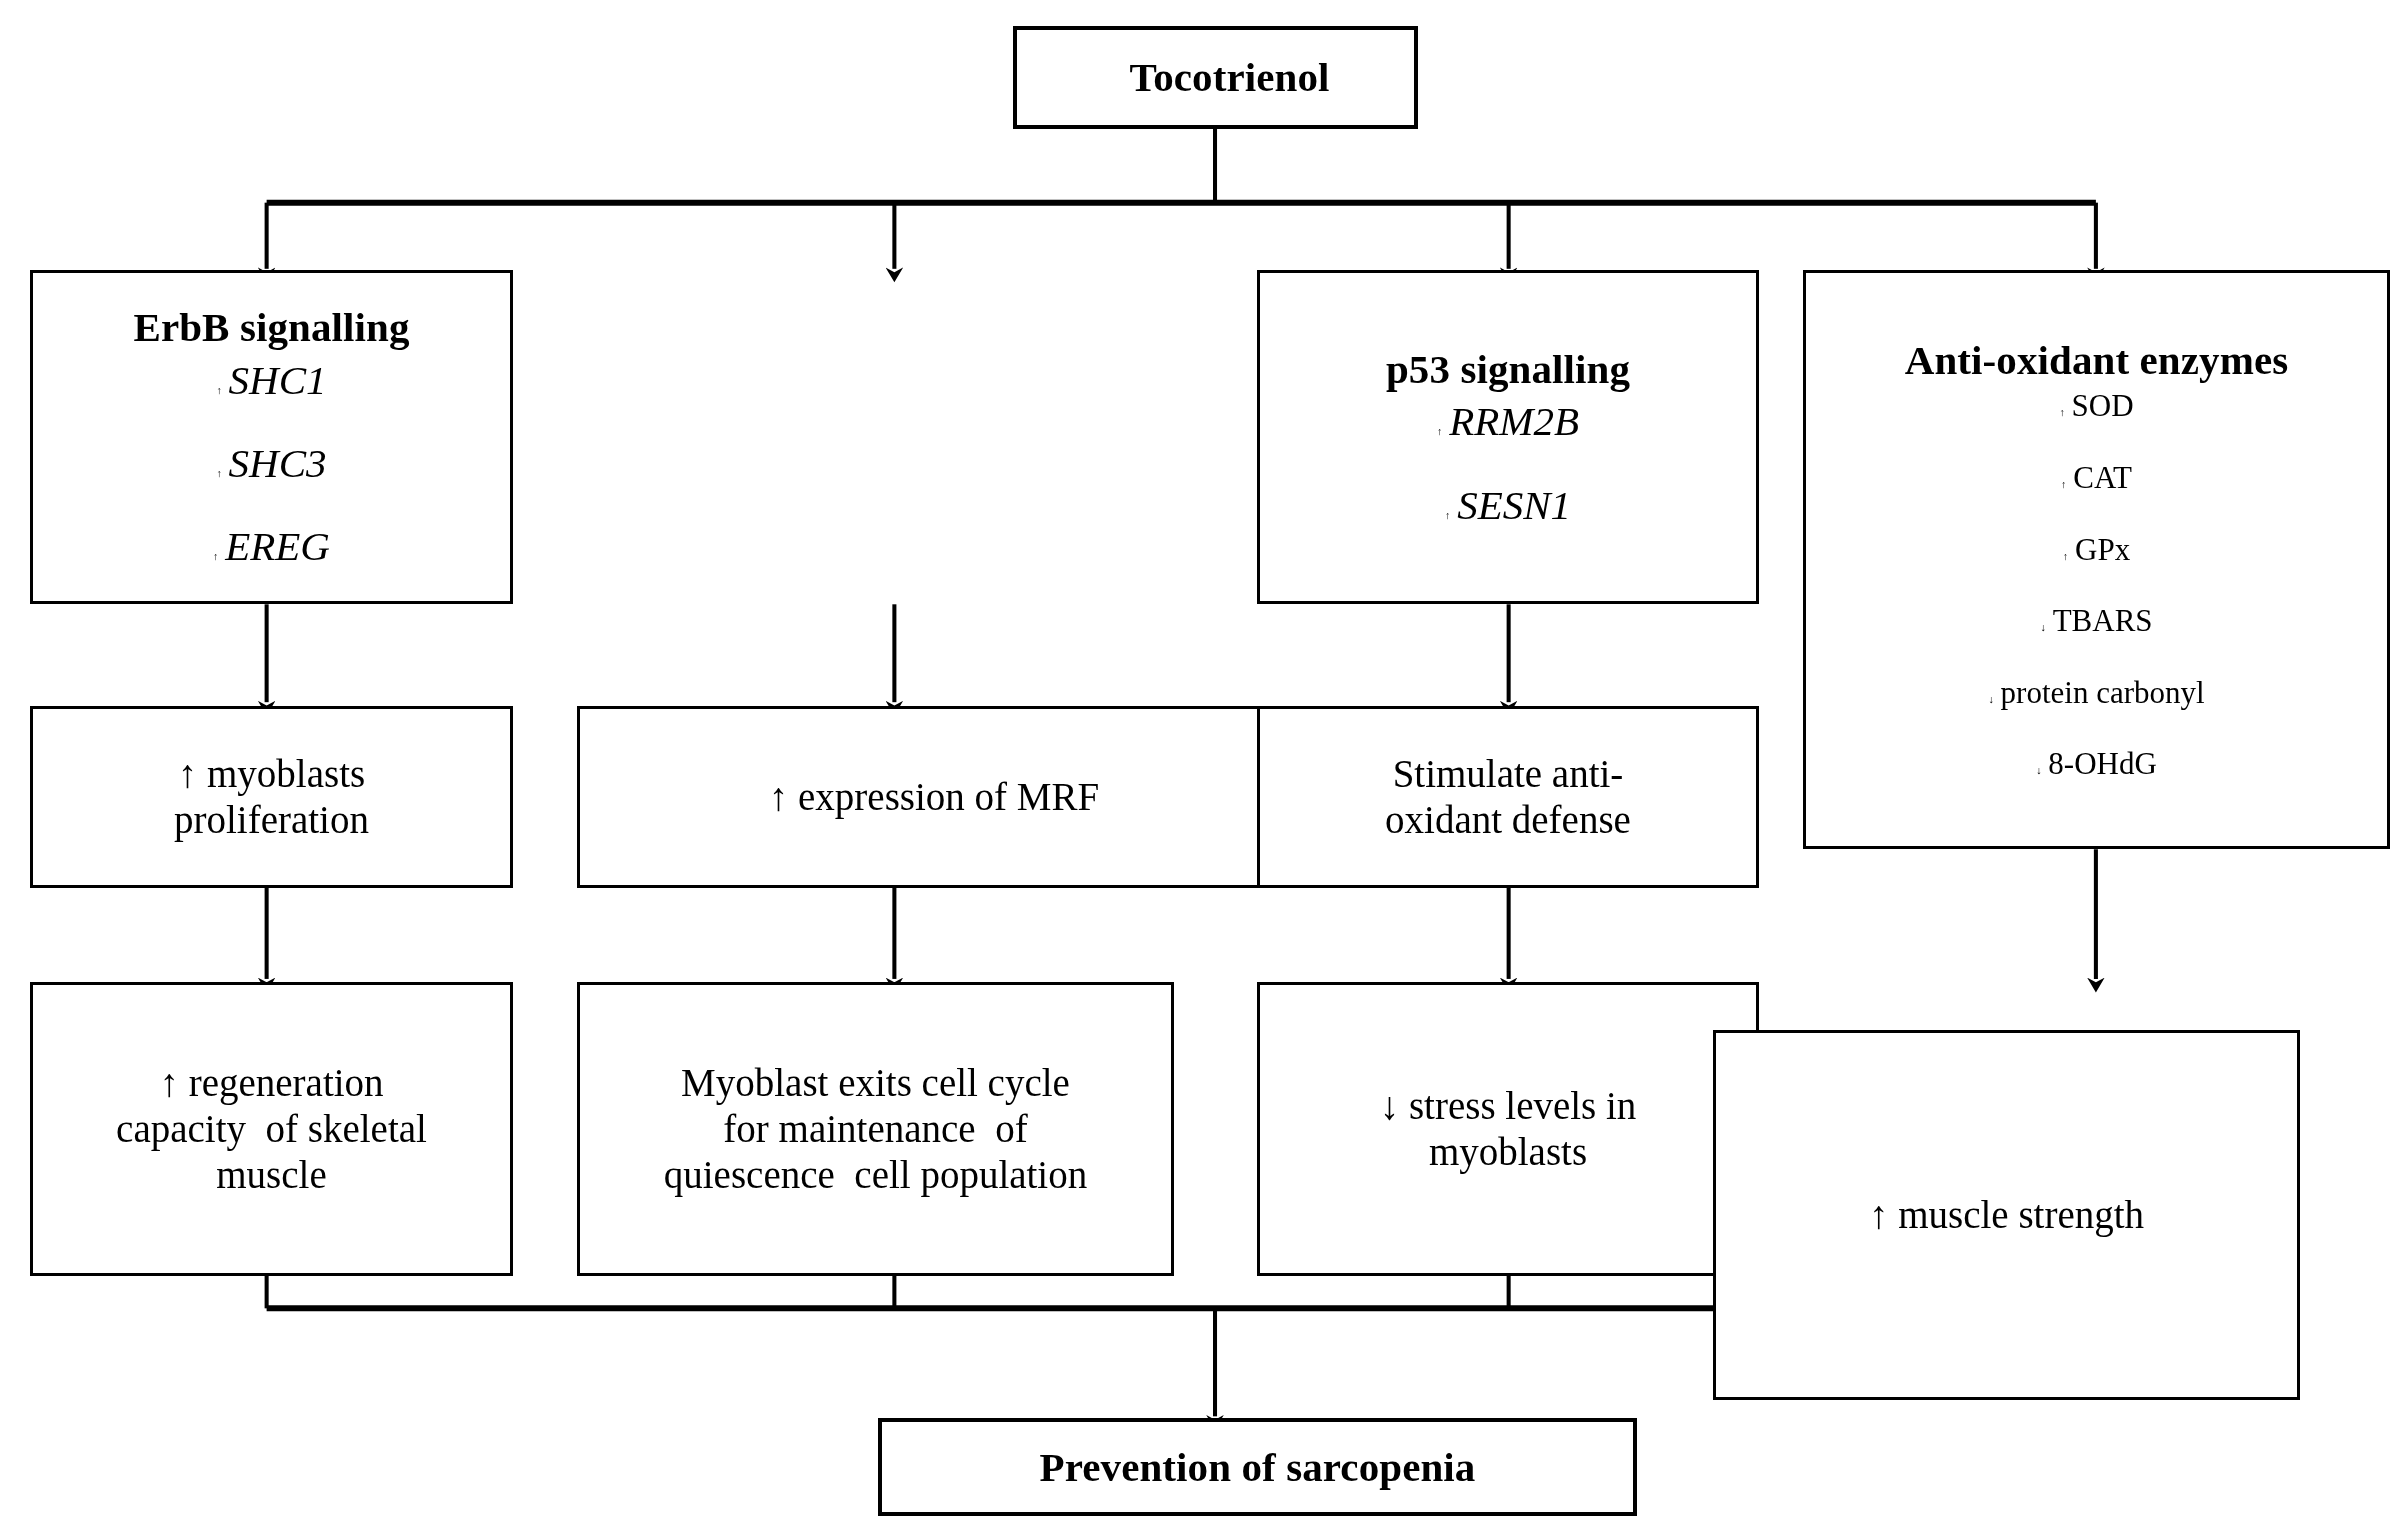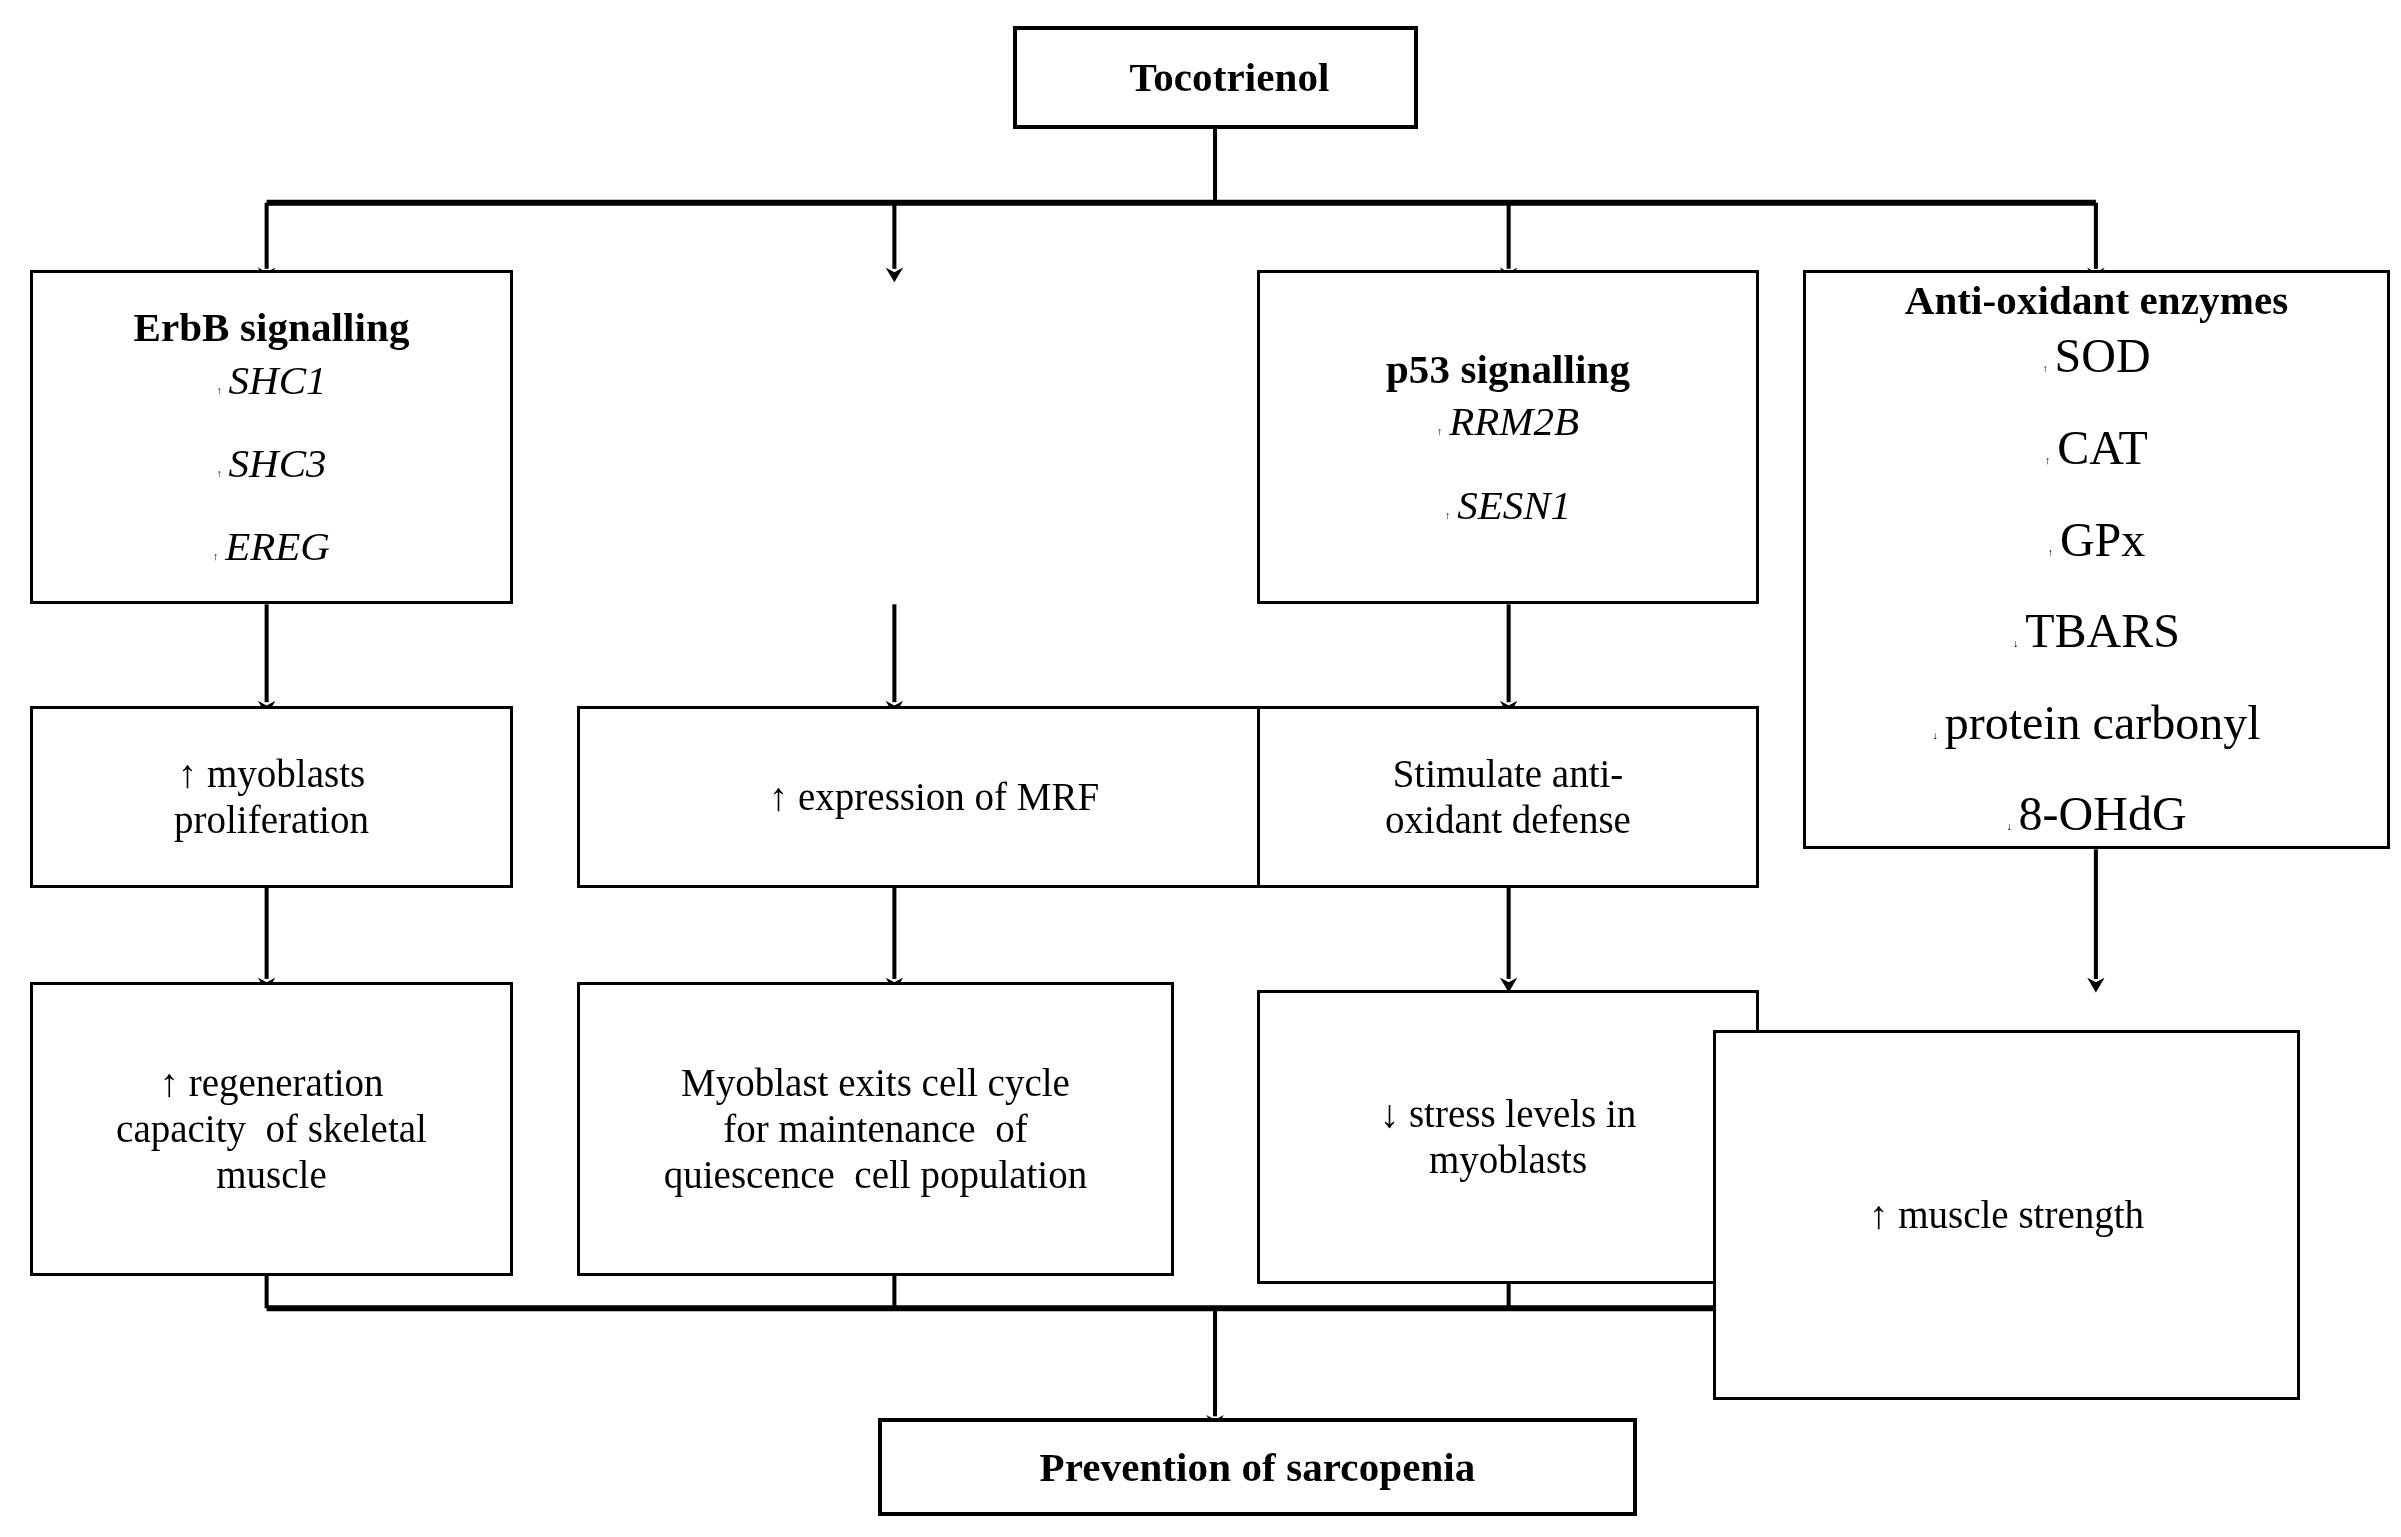--- a/index.html
+++ b/index.html
@@ -6,21 +6,21 @@
   body{font-family:"Liberation Serif","DejaVu Serif",serif;color:#000;}
   #stage{position:relative;width:2401px;height:1538px;background:#fff;overflow:hidden;}
   #wires{position:absolute;left:0;top:0;width:2401px;height:1538px;pointer-events:none;}
   .box{position:absolute;box-sizing:border-box;border:3.4px solid #000;background:#fff;
        display:flex;flex-direction:column;align-items:center;justify-content:center;
        text-align:center;line-height:1.18;}
   .box.thick{border-width:4.7px;}
   .title{font-weight:bold;font-size:41px;letter-spacing:0.1px;}
   .title.two-line{line-height:1.22;}
   .gene{font-style:italic;font-size:41px;}
-  .plain{font-size:48px;font-style:normal;}
+  .plain{font-size:31px;font-style:normal;}
   .body-txt{font-size:39px;font-style:normal;}
   .arrw{font-style:normal;display:inline-block;margin-right:6.8px;}
   .lines{display:flex;flex-direction:column;align-items:center;}
   .lines > div{white-space:pre;}
   .pad-top{padding-top:4px;gap:35px;}
 </style>
 </head>
 <body>
 
 <div id="stage">
@@ -124,21 +124,21 @@
   </div>
 
   <div class="box" style="left:577px;top:982px;width:597px;height:294px;">
     <div class="lines">
       <div class="body-txt">Myoblast exits cell cycle</div>
       <div class="body-txt">for maintenance  of</div>
       <div class="body-txt">quiescence  cell population</div>
     </div>
   </div>
 
-  <div class="box" style="left:1257px;top:982px;width:502px;height:294px;margin-top:8px;">
+  <div class="box" style="left:1257px;top:982px;width:502px;height:294px;">
     <div class="lines">
       <div class="body-txt">↓ stress levels in</div>
       <div class="body-txt">myoblasts</div>
     </div>
   </div>
 
   <div class="box" style="left:1713px;top:982px;width:587px;height:370px;margin-top:48px;">
     <div class="lines">
       <div class="body-txt">↑ muscle strength</div>
     </div>

